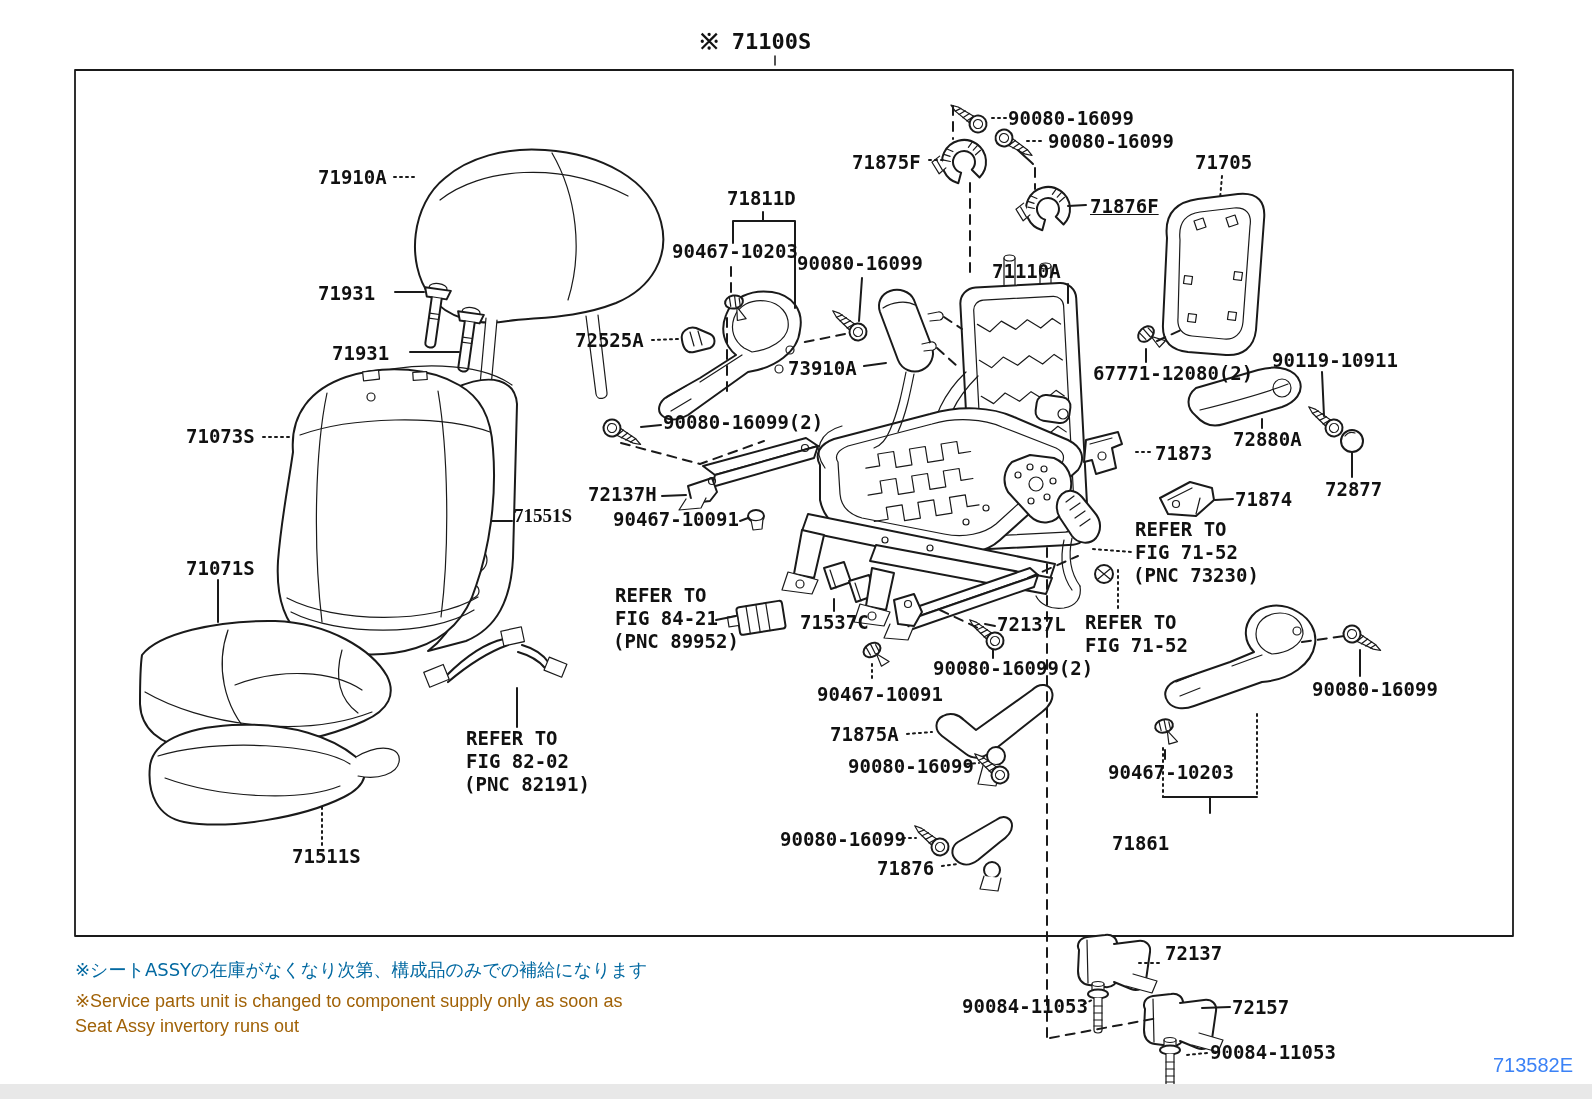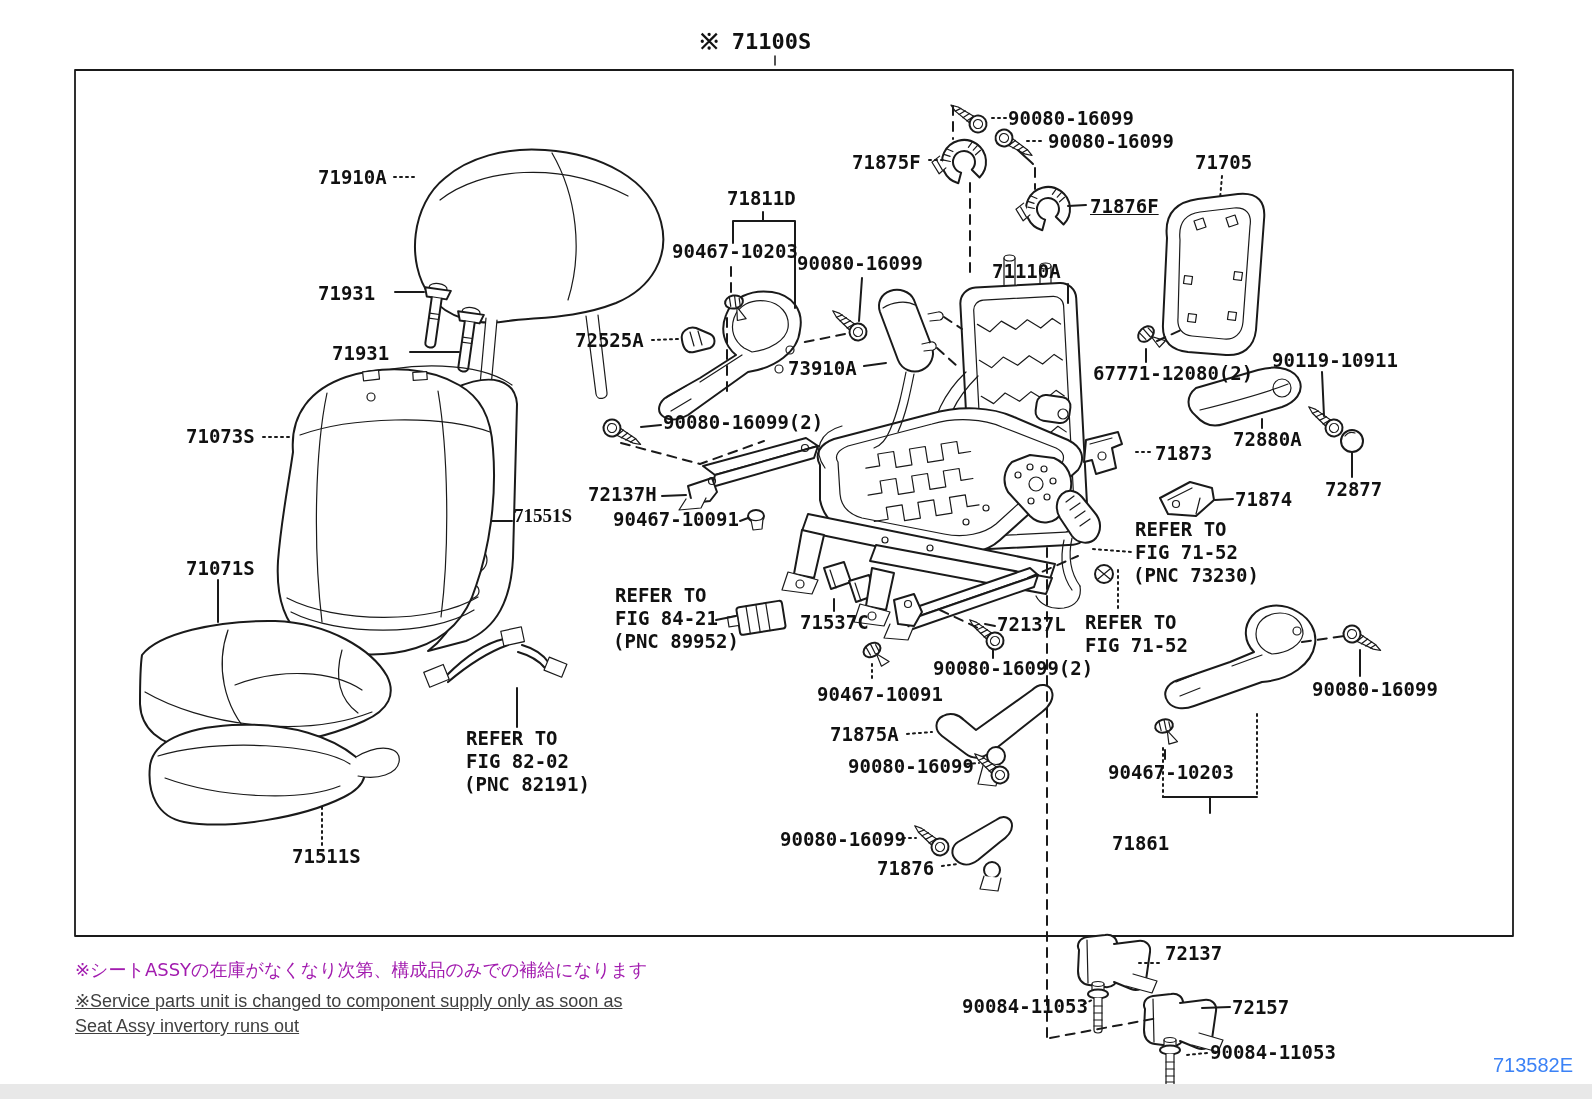--- a/index.html
+++ b/index.html
@@ -3,22 +3,22 @@
 <meta charset="utf-8">
 <style>
   html,body{margin:0;padding:0;background:#e8e8e8;}
   #stage{position:relative;width:1592px;height:1084px;background:#ffffff;overflow:hidden;
          font-family:"DejaVu Sans Mono",monospace;}
   #art{position:absolute;left:0;top:0;}
   #labels{position:absolute;left:0;top:0;width:100%;height:100%;}
   .lbl{position:absolute;font:bold 19px "DejaVu Sans Mono",monospace;color:#111;
        white-space:pre;line-height:1;}
   .title{font-size:22px;}
-  .note{font:18px "Liberation Sans","DejaVu Sans",sans-serif;color:#404040;text-decoration:underline;}
-  .jp{font:18px "DejaVu Sans",sans-serif;color:#a21caf;}
+  .note{font:18px "Liberation Sans","DejaVu Sans",sans-serif;color:#a16207;}
+  .jp{font:18px "DejaVu Sans",sans-serif;color:#0369a1;}
   .code{font:20px "Liberation Sans",sans-serif;color:#3b82f6;}
   
   svg path,svg line,svg circle,svg ellipse,svg rect,svg polyline,svg polygon{
     stroke:#1a1a1a;fill:none;stroke-width:2;stroke-linecap:round;stroke-linejoin:round;}
   .f{fill:#ffffff;}
   .thin{stroke-width:1.2;}
   .ld{stroke-width:1.4;}
   .dot{stroke-width:1.5;stroke-dasharray:2 4;}
   .dash{stroke-width:1.5;stroke-dasharray:9 7;}
 </style>

